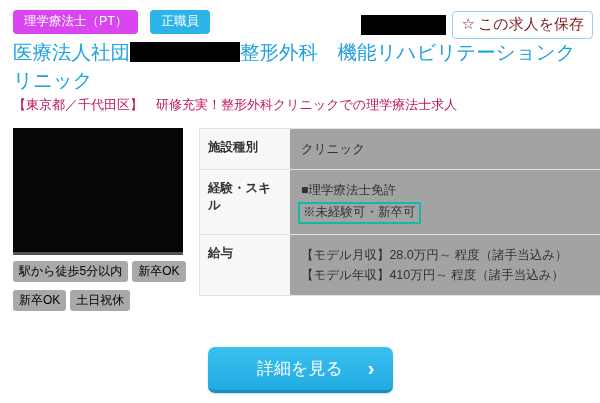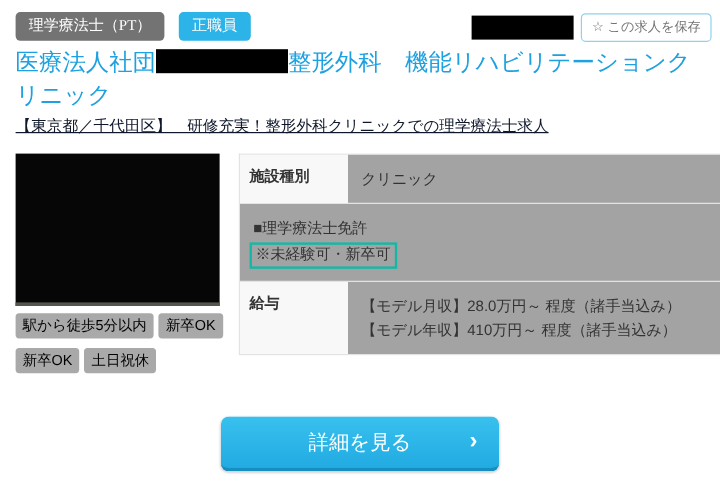--- a/index.html
+++ b/index.html
@@ -10,42 +10,42 @@
     color:#333;
   }
   .redact { background:#000; display:inline-block; }
 
   
   .badge-row { position:absolute; left:13px; top:10px; display:flex; gap:12px; }
   .badge {
     color:#fff; font-size:12.5px; line-height:1; padding:5px 11px 6px;
     border-radius:4px; white-space:nowrap;
   }
-  .badge.primary { background:#737373;font-family:Liberation Serif, serif; }
+  .badge.primary { background:#d946ef; }
   .badge.secondary { background:#2cb3e8;text-align:right; }
 
   
   .top-right { position:absolute; right:7px; top:11px; display:flex; align-items:center; gap:6px; }
   .redact-topright { width:85px; height:20px; }
   .save-btn {
     background:#fff; border:1px solid #8ed2f0; border-radius:4px;
-    color:#737373; font-size:11px; padding:3px 8px 4px; cursor:pointer;
+    color:#7f1d1d; font-size:15px; padding:3px 8px 4px; cursor:pointer;
     white-space:nowrap; font-family:inherit;text-align:right;
   }
   .save-btn .star { margin-right:3px; }
 
   
   .title {
     position:absolute; left:13px; top:38px; width:578px;
     color:#1da1e0; font-size:19.5px; line-height:28px; font-weight:400; cursor:pointer;
   }
   .redact-title { width:110px; height:20px; vertical-align:-3px; }
 
   
-  .subtitle { position:absolute; left:13px; top:96px; font-size:13px; color:#0f172a;text-decoration:underline; }
+  .subtitle { position:absolute; left:13px; top:96px; font-size:13px; color:#be185d; }
 
   
   .photo {
     position:absolute; left:13px; top:128px; width:170px; height:127px;
     background:#060606; border-bottom:3px solid #56564e;
   }
   .tags { position:absolute; left:13px; top:261px; width:180px; }
   .tag {
     display:inline-block; background:#a9a9a9; color:#000000; font-size:12px;
     line-height:1; padding:4px 6px 5px; border-radius:3px; margin:0 4px 8px 0;
@@ -65,21 +65,21 @@
   .detail-value { flex:1; padding:10px 11px; line-height:1.6; background:#a3a3a3; }
   .detail-value .line { display:block; }
   .boxed {
     display:inline-block; border:2px solid #14b8a6; padding:0 3px;
     margin:2px 0 0 -3px; line-height:1.45;font-family:Liberation Mono, monospace;
   }
 
   
   .cta-wrap { position:absolute; left:0; right:0; top:347px; text-align:center; }
   .cta-btn {
-    position:relative; width:232px; height:46px; border:none; cursor:pointer;
+    position:relative; width:185px; height:46px; border:none; cursor:pointer;
     border-radius:7px; color:#fff; font-size:17px; font-family:inherit;
     background:linear-gradient(180deg,#38c0ee 0%,#22abe2 100%);
     border-bottom:3px solid #168fc0; box-shadow:0 1px 2px rgba(0,0,0,.18);
   }
   .cta-btn .arrow {
     position:absolute; right:18px; top:50%; transform:translateY(-54%);
     font-size:20px; font-weight:700;
   }
 </style>
 </head>
@@ -108,20 +108,21 @@
 
 <div class="details">
   <div class="detail-row">
     <div class="detail-label">施設種別</div>
     <div class="detail-value">
       <span class="line">クリニック</span>
 
     </div>
   </div>
   <div class="detail-row">
+    <div class="detail-label">経験・スキル</div>
     <div class="detail-value">
       <span class="line">■理学療法士免許</span>
       <span class="line"><span class="boxed">※未経験可・新卒可</span></span>
     </div>
   </div>
   <div class="detail-row">
     <div class="detail-label">給与</div>
     <div class="detail-value">
       <span class="line">【モデル月収】28.0万円～ 程度（諸手当込み）</span>
       <span class="line">【モデル年収】410万円～ 程度（諸手当込み）</span>

